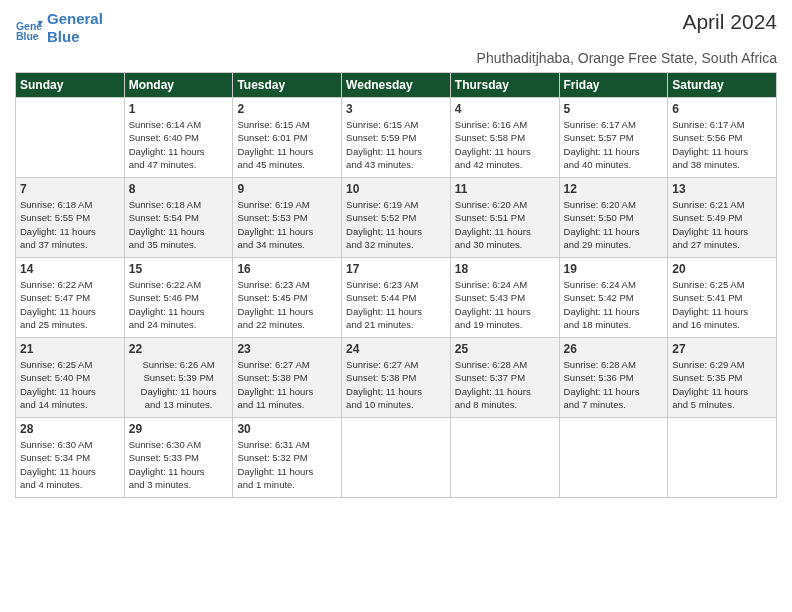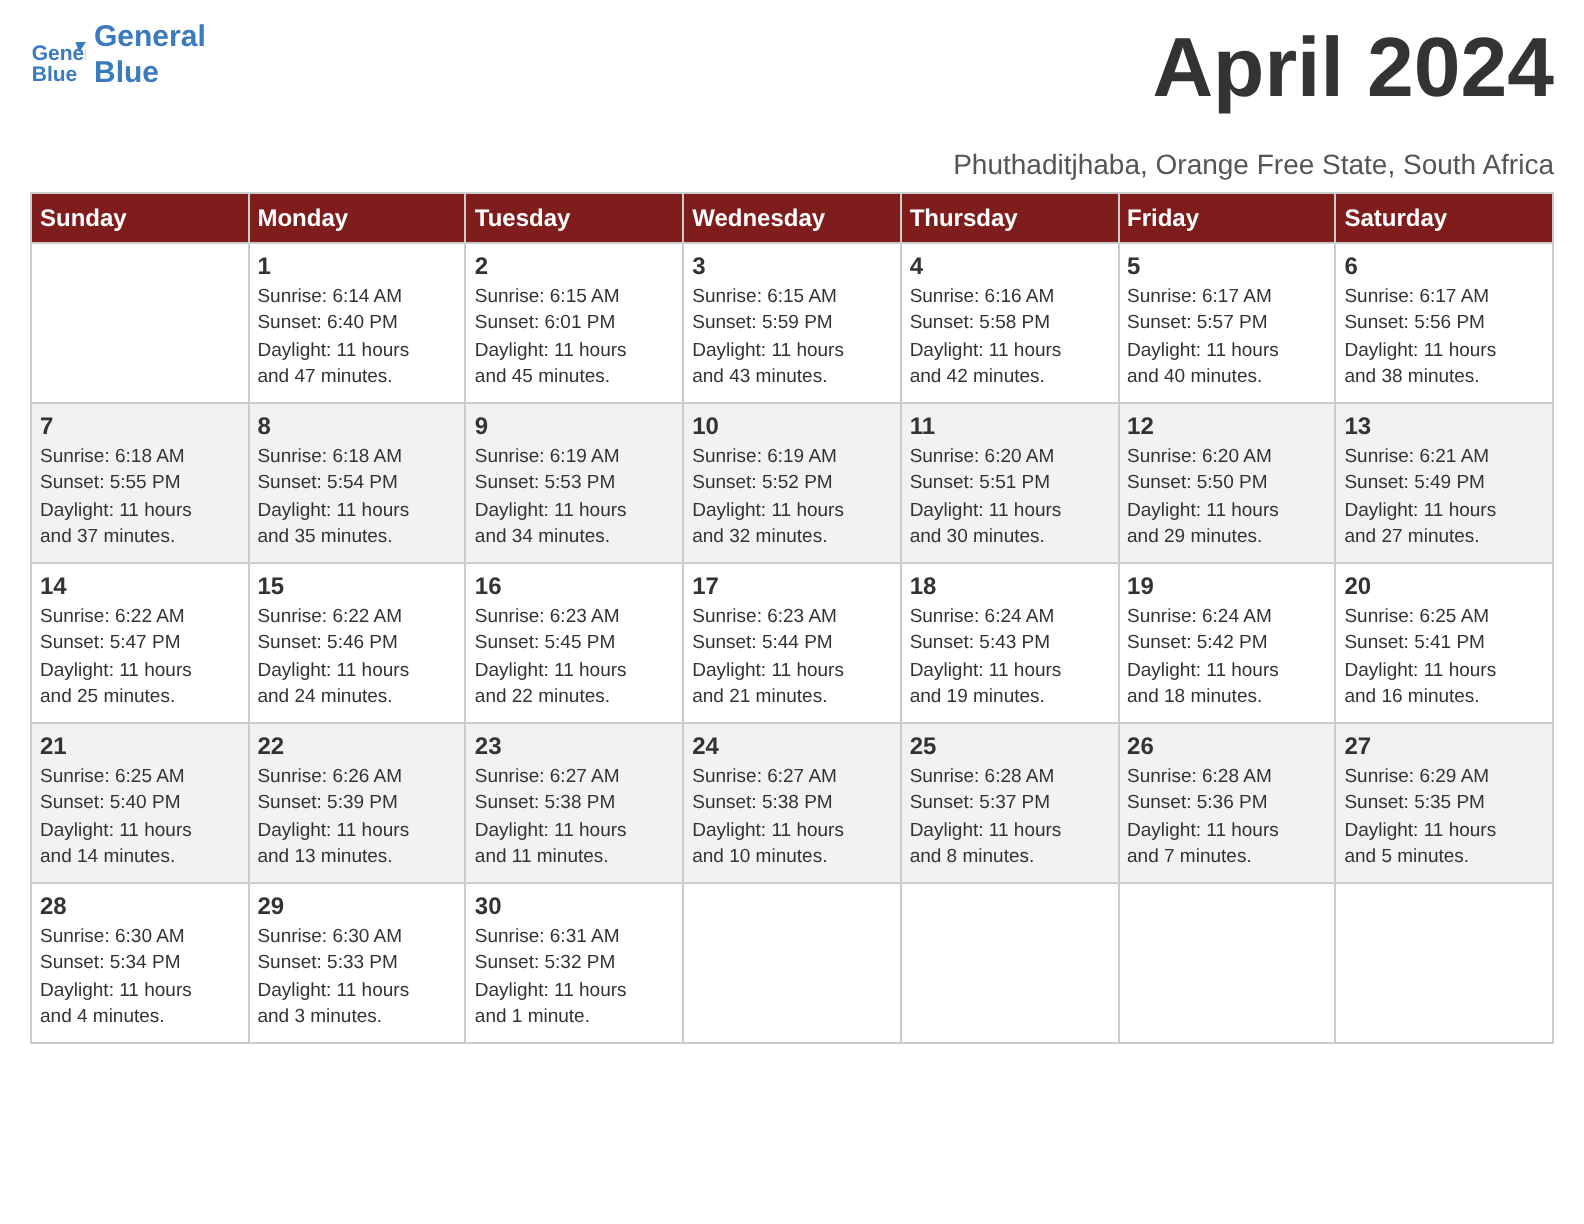--- a/index.html
+++ b/index.html
@@ -29,36 +29,36 @@
     }
     .logo-text span { color: #3a7abf; display: block; }
     .logo-icon {
       width: 28px;
       height: 28px;
     }
     .title-block {
       text-align: right;
     }
     .month-title {
-      font-size: 42px;
-      font-weight: bold;
+      font-size: 21px;
+      font-weight: normal;
       color: #333;
     }
     .subtitle {
       font-size: 14px;
       color: #555;
       margin-top: 16px;
     }
     .calendar-table {
       width: 100%;
       border-collapse: collapse;
       margin-top: 6px;
     }
     .calendar-table th {
-      background: #7f1d1d;
+      background: #14532d;
       color: #fff;
       font-size: 12px;
       font-weight: bold;
       padding: 5px 4px;
       border: 1px solid #ccc;
       text-align: left;
     }
     .calendar-table td {
       border: 1px solid #ccc;
       vertical-align: top;
@@ -273,21 +273,21 @@
       <tr class="row-shaded">
         <td>
           <div class="day-num">21</div>
           <div class="day-info" style="white-space: pre-line;">Sunrise: 6:25 AM
 Sunset: 5:40 PM
 Daylight: 11 hours
 and 14 minutes.</div>
         </td>
         <td>
           <div class="day-num">22</div>
-          <div class="day-info" style="white-space: pre-line;">Sunrise: 6:26 AM
+          <div class="day-info" style="white-space: pre-line; text-align: center;">Sunrise: 6:26 AM
 Sunset: 5:39 PM
 Daylight: 11 hours
 and 13 minutes.</div>
         </td>
         <td>
           <div class="day-num">23</div>
           <div class="day-info" style="white-space: pre-line;">Sunrise: 6:27 AM
 Sunset: 5:38 PM
 Daylight: 11 hours
 and 11 minutes.</div>

